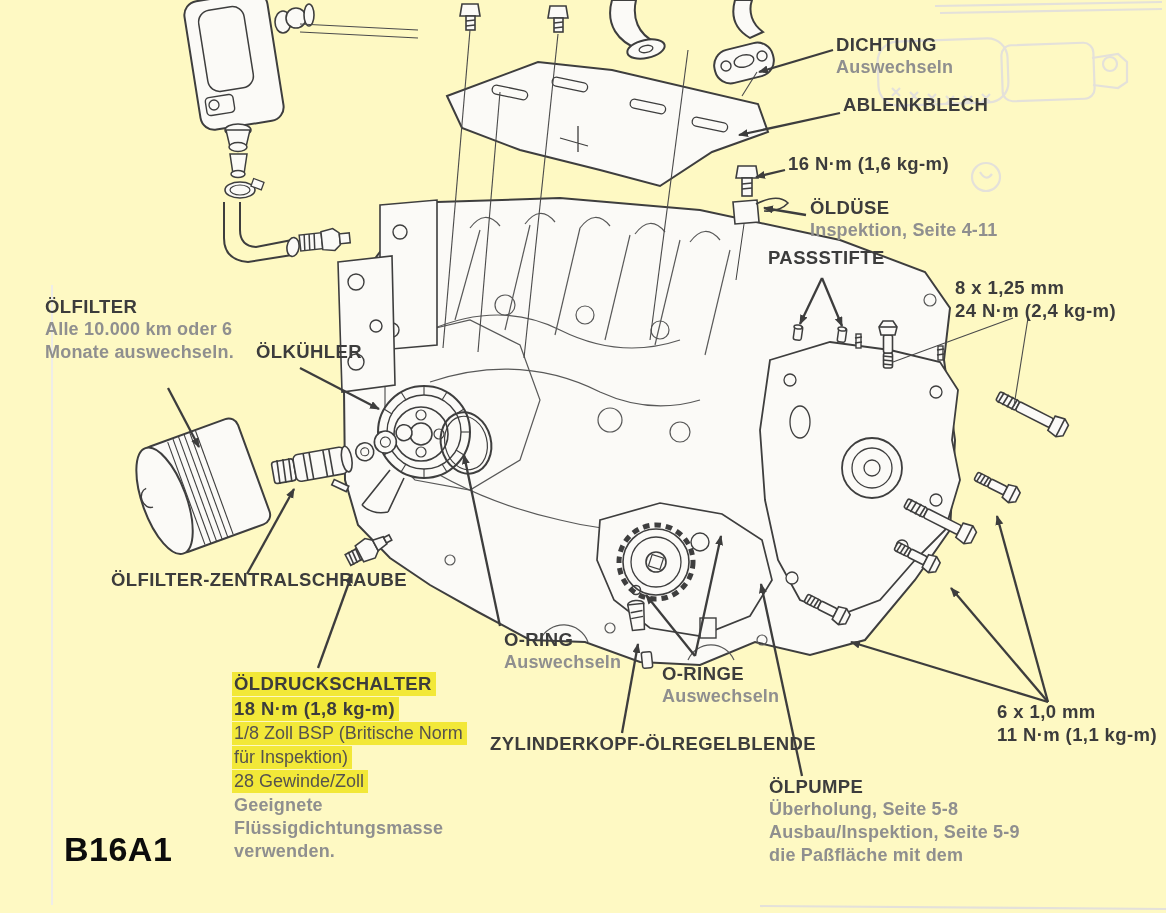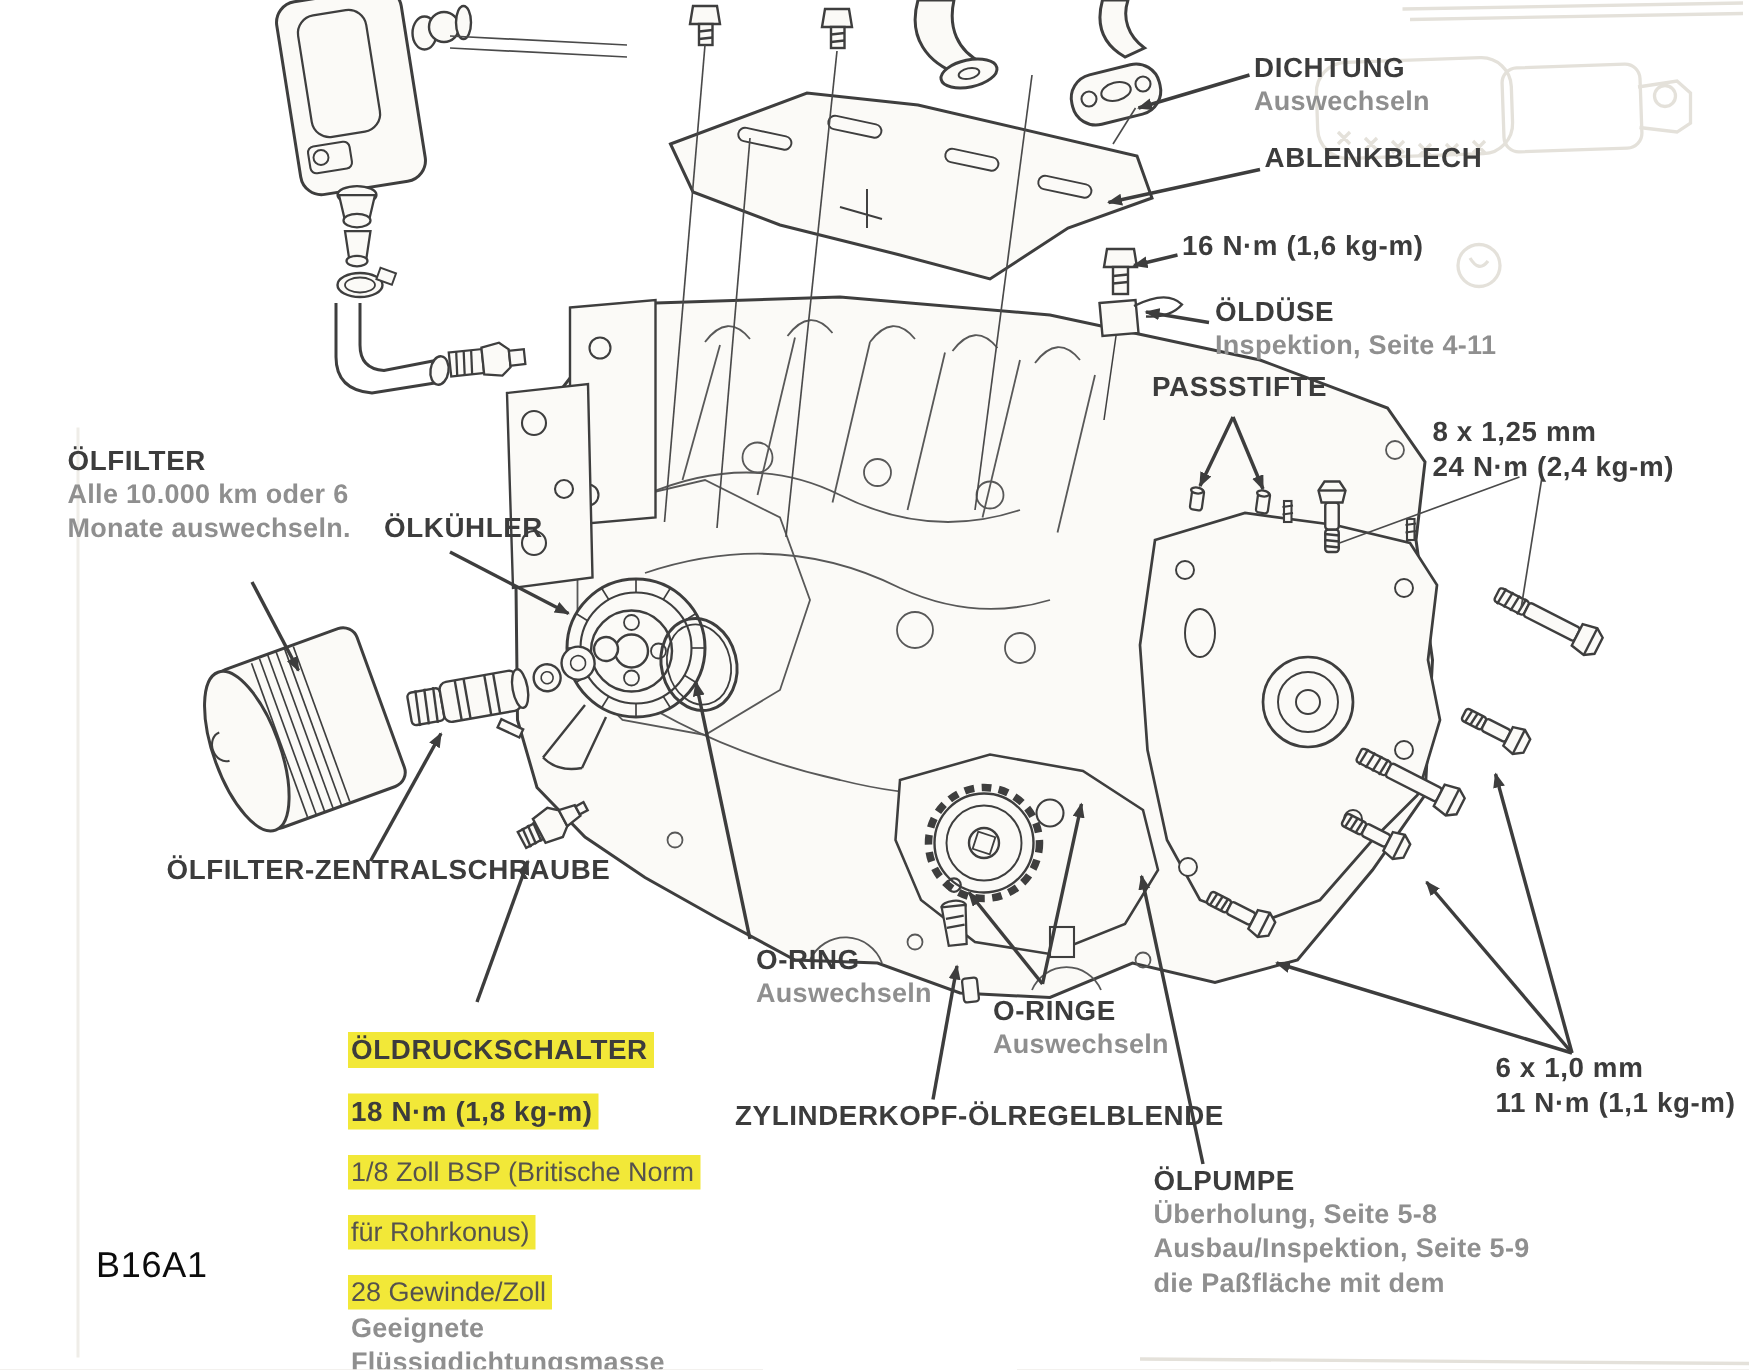--- a/index.html
+++ b/index.html
@@ -1,25 +1,25 @@
 <!DOCTYPE html>
 <html><head>
 <meta charset="utf-8">
 <style>
   html,body{margin:0;padding:0;background:#e9e7e2;}
-  .page{position:relative;width:1166px;height:913px;background:#ffffff;overflow:hidden;
+  .page{position:relative;width:1166px;height:913px;background:#fef9c3;overflow:hidden;
         font-family:"Liberation Sans",sans-serif;}
   svg{position:absolute;left:0;top:0;}
   .callout{position:absolute;color:#3c3c3c;}
   .t{font-weight:bold;font-size:18.5px;letter-spacing:.4px;line-height:23px;white-space:nowrap;}
   .n{font-weight:700;font-size:18px;color:#8f8f8f;line-height:23px;white-space:nowrap;letter-spacing:.2px;}
-  .hl{background:#f2e838;display:inline-block;padding:0 4px 1px 2px;margin:16px 0 1px -2px;}
+  .hl{background:#f2e838;display:inline-block;padding:0 4px 1px 2px;margin:0 0 1px -2px;}
   .spec{font-weight:400;font-size:18px;color:#55524e;line-height:22px;white-space:nowrap;}
   .stack > div{display:block;}
-  #code{font-size:24px;color:#0c0c0c;font-weight:400;letter-spacing:.5px;}
+  #code{font-size:34px;color:#0c0c0c;font-weight:700;letter-spacing:.5px;}
 </style>
 </head>
 <body>
 
 <div class="page">
 
 <svg width="1166" height="913" viewBox="0 0 1166 913">
   <defs>
     <marker id="ah" markerWidth="11" markerHeight="9" refX="9" refY="4" orient="auto" markerUnits="userSpaceOnUse">
       <polygon points="0,0 10,4 0,8" fill="#3d3d3d"></polygon>
@@ -373,21 +373,21 @@
 </div>
 
 <div class="callout stack" style="left:111px;top:568px">
   <div class="t">ÖLFILTER-ZENTRALSCHRAUBE</div>
 </div>
 
 <div class="callout stack" style="left:234px;top:672px">
   <div><span class="t hl">ÖLDRUCKSCHALTER</span></div>
   <div><span class="t hl">18 N·m (1,8 kg-m)</span></div>
   <div><span class="spec hl">1/8 Zoll BSP (Britische Norm</span></div>
-  <div><span class="spec hl">für Rohrkonus)</span></div>
+  <div><span class="spec hl">für Inspektion)</span></div>
   <div><span class="spec hl">28 Gewinde/Zoll</span></div>
   <div class="n">Geeignete</div>
   <div class="n">Flüssigdichtungsmasse</div>
   <div class="n">verwenden.</div>
 </div>
 
 <div class="callout stack" style="left:504px;top:628px">
   <div class="t">O-RING</div>
   <div class="n">Auswechseln</div>
 </div>

